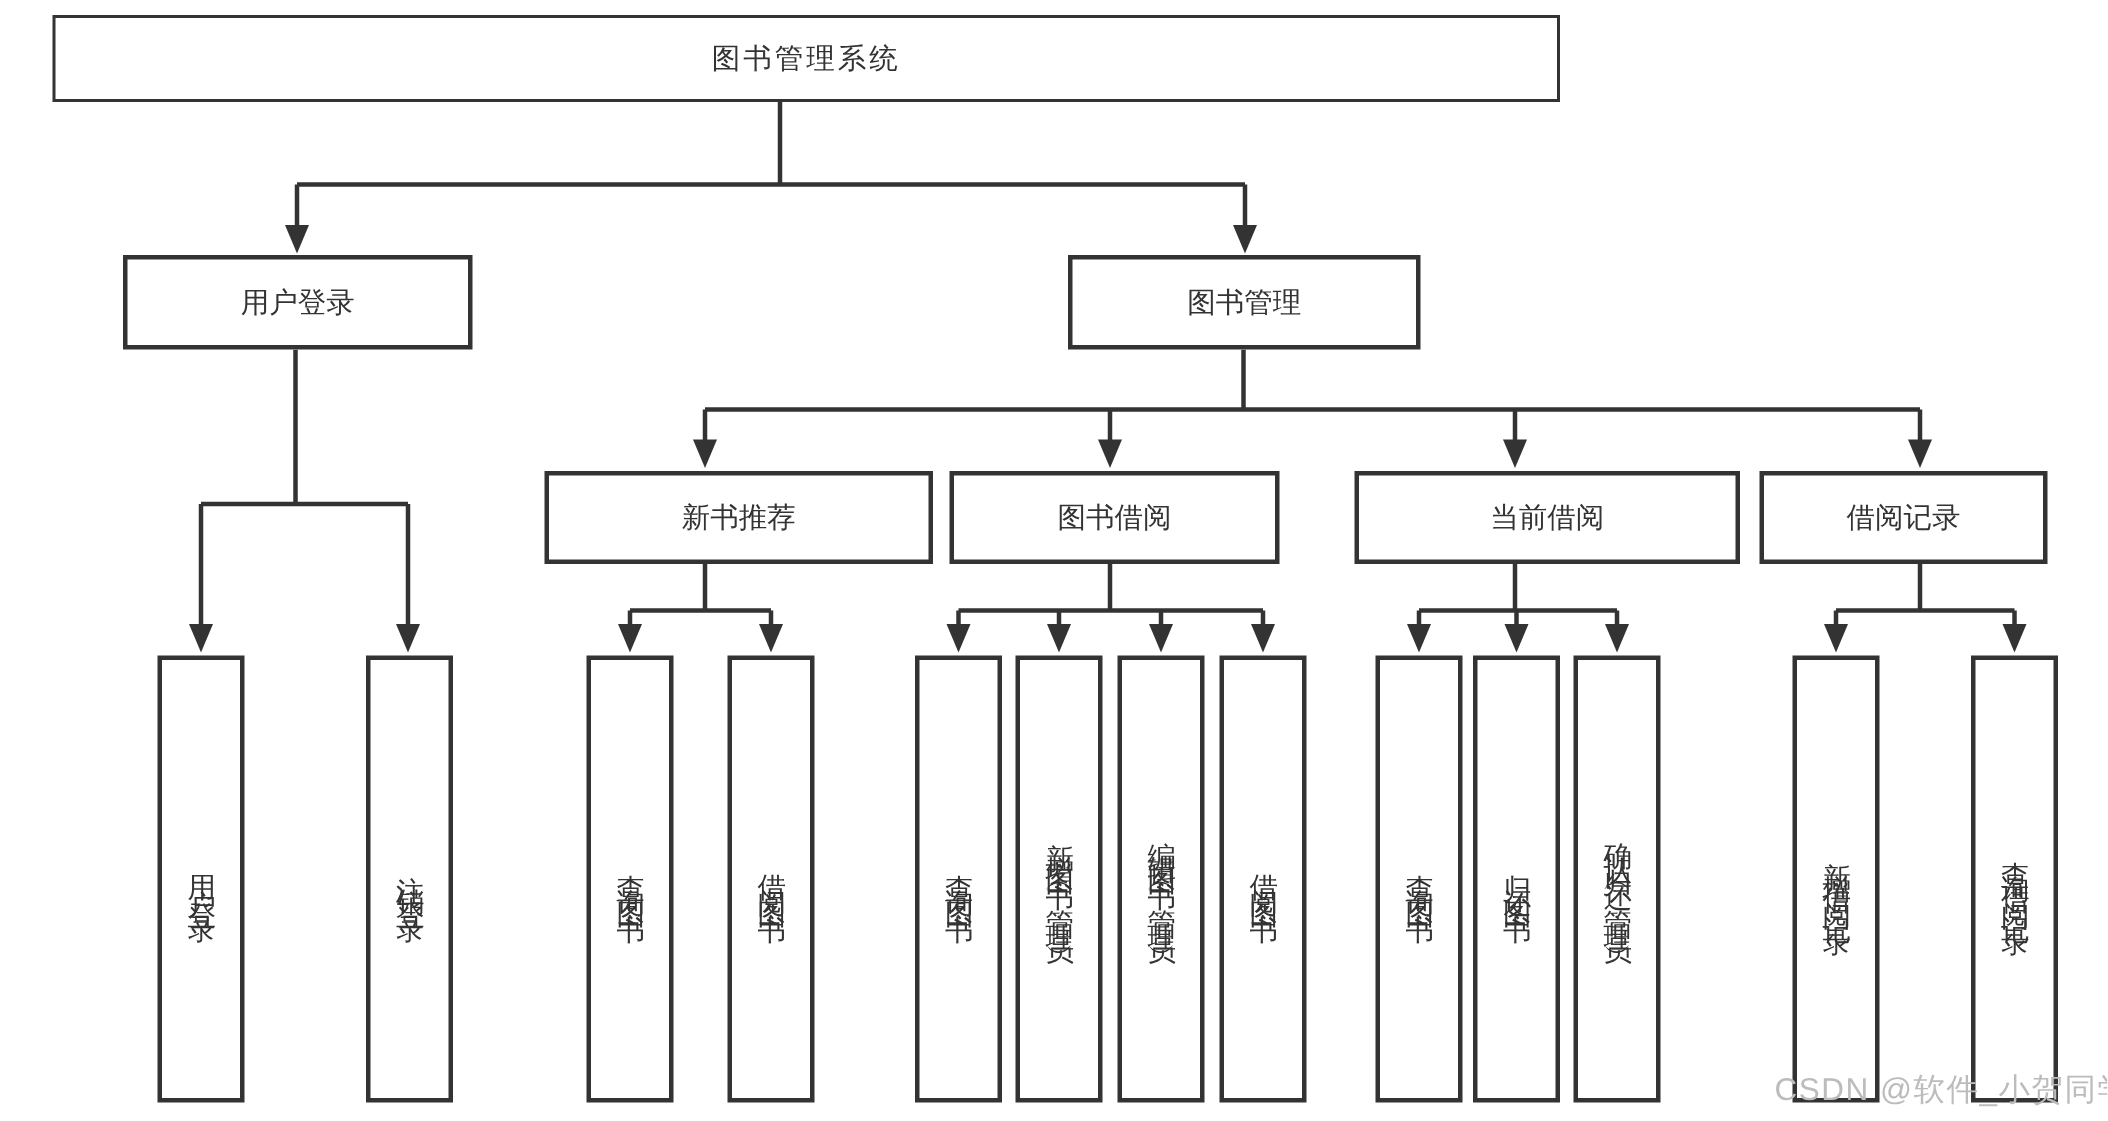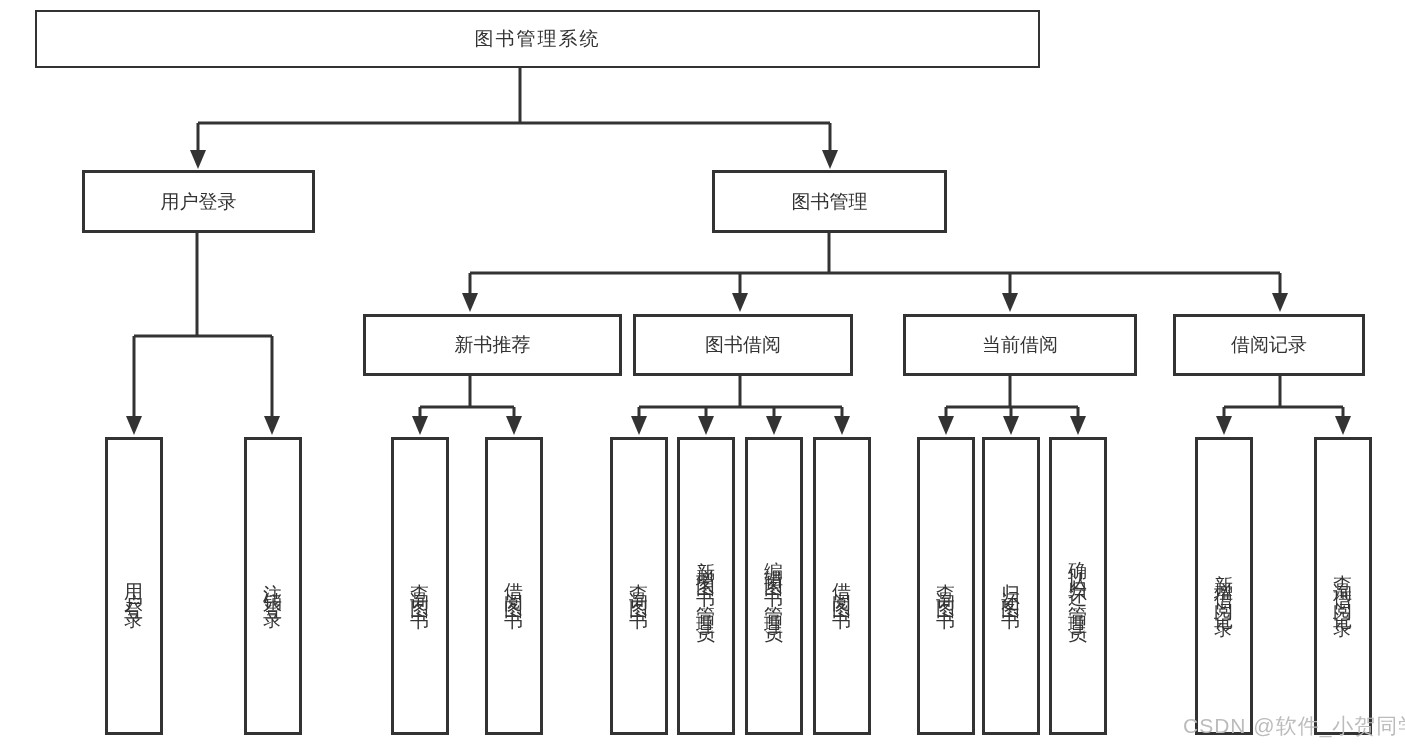--- a/index.html
+++ b/index.html
@@ -152,21 +152,21 @@
     </g>
   </svg>
 
   <div class="box root" style="left:15px; top:10px; width:1005px; height:58px;">图书管理系统</div>
 
   <div class="box" style="left:82px; top:170px; width:233px; height:63px;">用户登录</div>
   <div class="box" style="left:712px; top:170px; width:235px; height:63px;">图书管理</div>
 
   <div class="box" style="left:363px; top:314px; width:259px; height:62px;">新书推荐</div>
   <div class="box" style="left:633px; top:314px; width:220px; height:62px;font-family:Liberation Serif, serif;">图书借阅</div>
-  <div class="box" style="left:903px; top:314px; width:234px; height:62px;">当前借阅</div>
+  <div class="box" style="left:903px; top:314px; width:257px; height:62px;">当前借阅</div>
   <div class="box" style="left:1173px; top:314px; width:192px; height:62px;">借阅记录</div>
 
   <div class="box leaf" style="left:105px; top:437px; width:58px; height:298px;">用户登录</div>
   <div class="box leaf" style="left:244px; top:437px; width:58px; height:298px;">注销登录</div>
 
   <div class="box leaf" style="left:391px; top:437px; width:58px; height:298px;">查询图书</div>
   <div class="box leaf" style="left:485px; top:437px; width:58px; height:298px;">借阅图书</div>
 
   <div class="box leaf" style="left:610px; top:437px; width:58px; height:298px;">查询图书</div>
   <div class="box leaf" style="left:677px; top:437px; width:58px; height:298px;">新增图书（管理员）</div>

